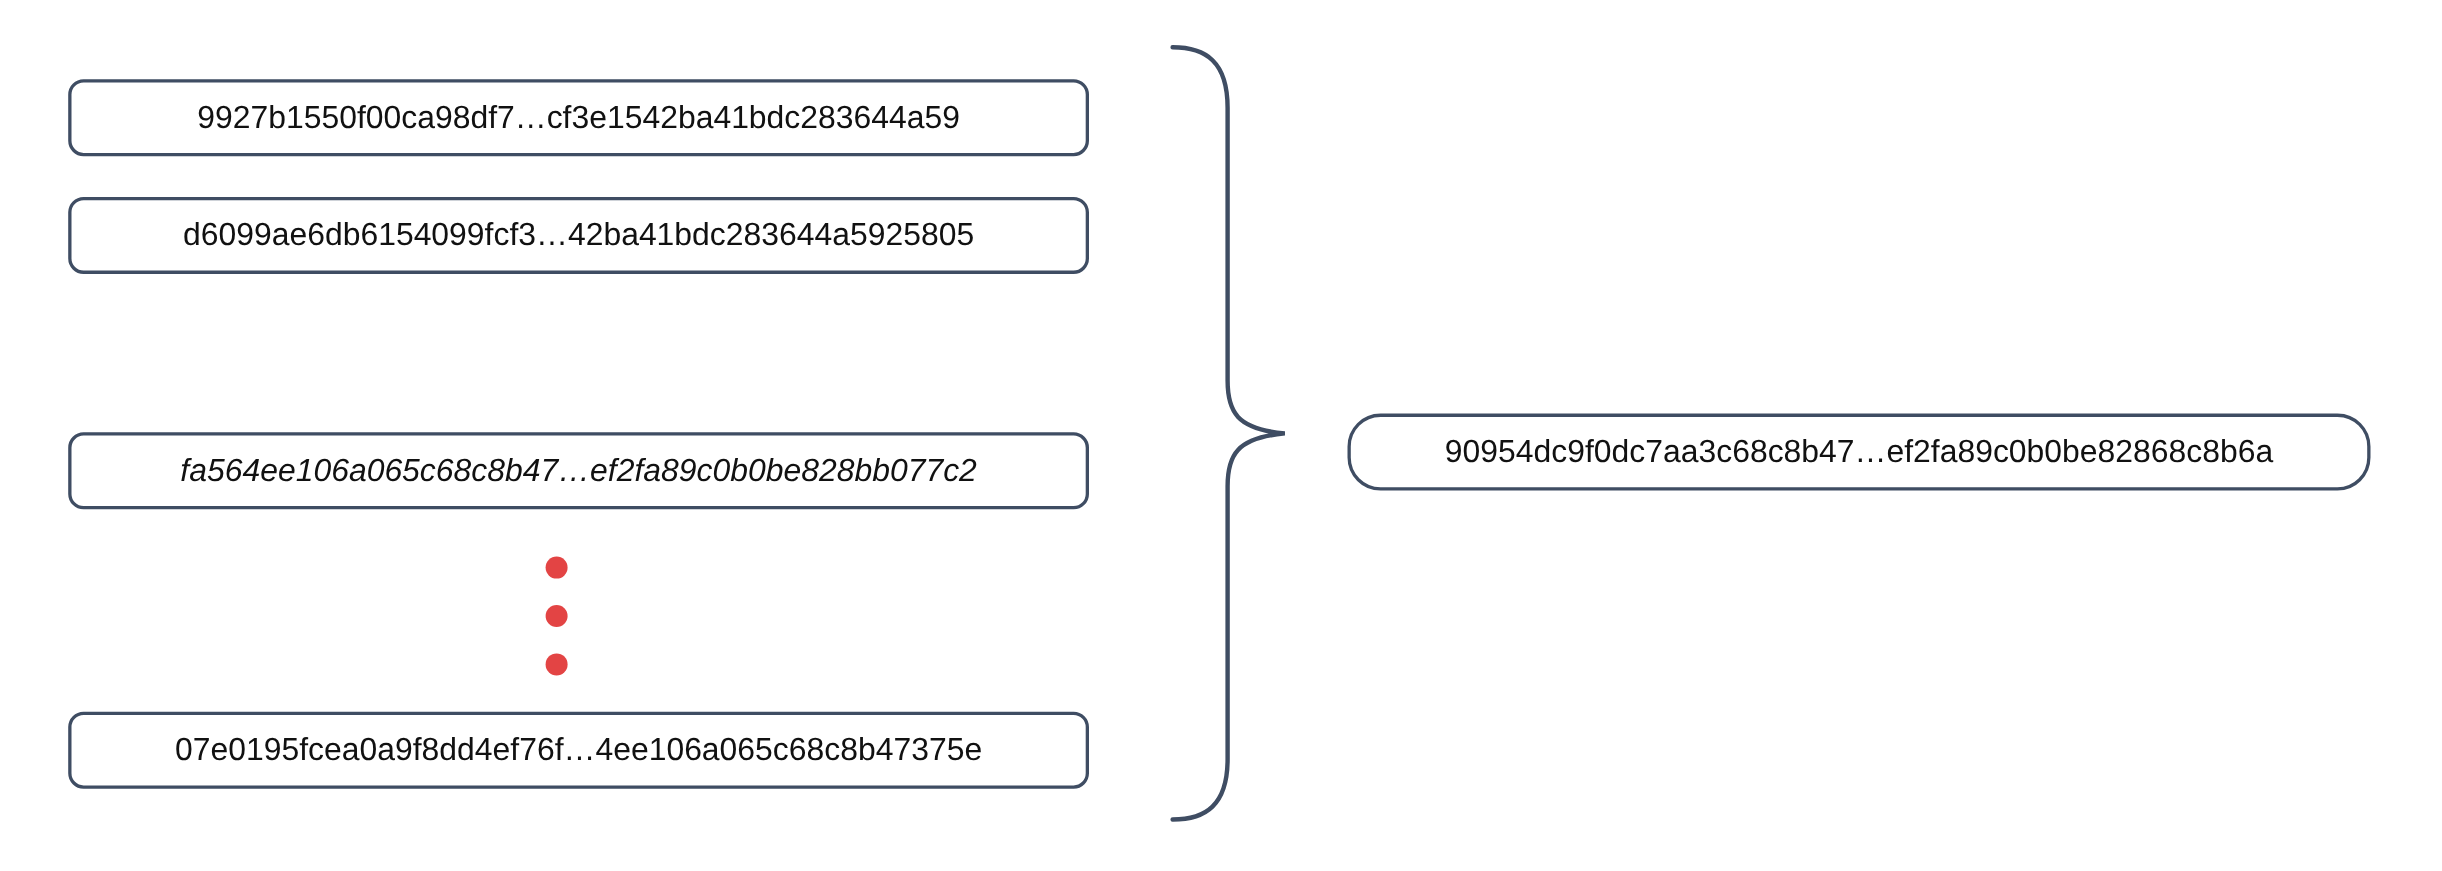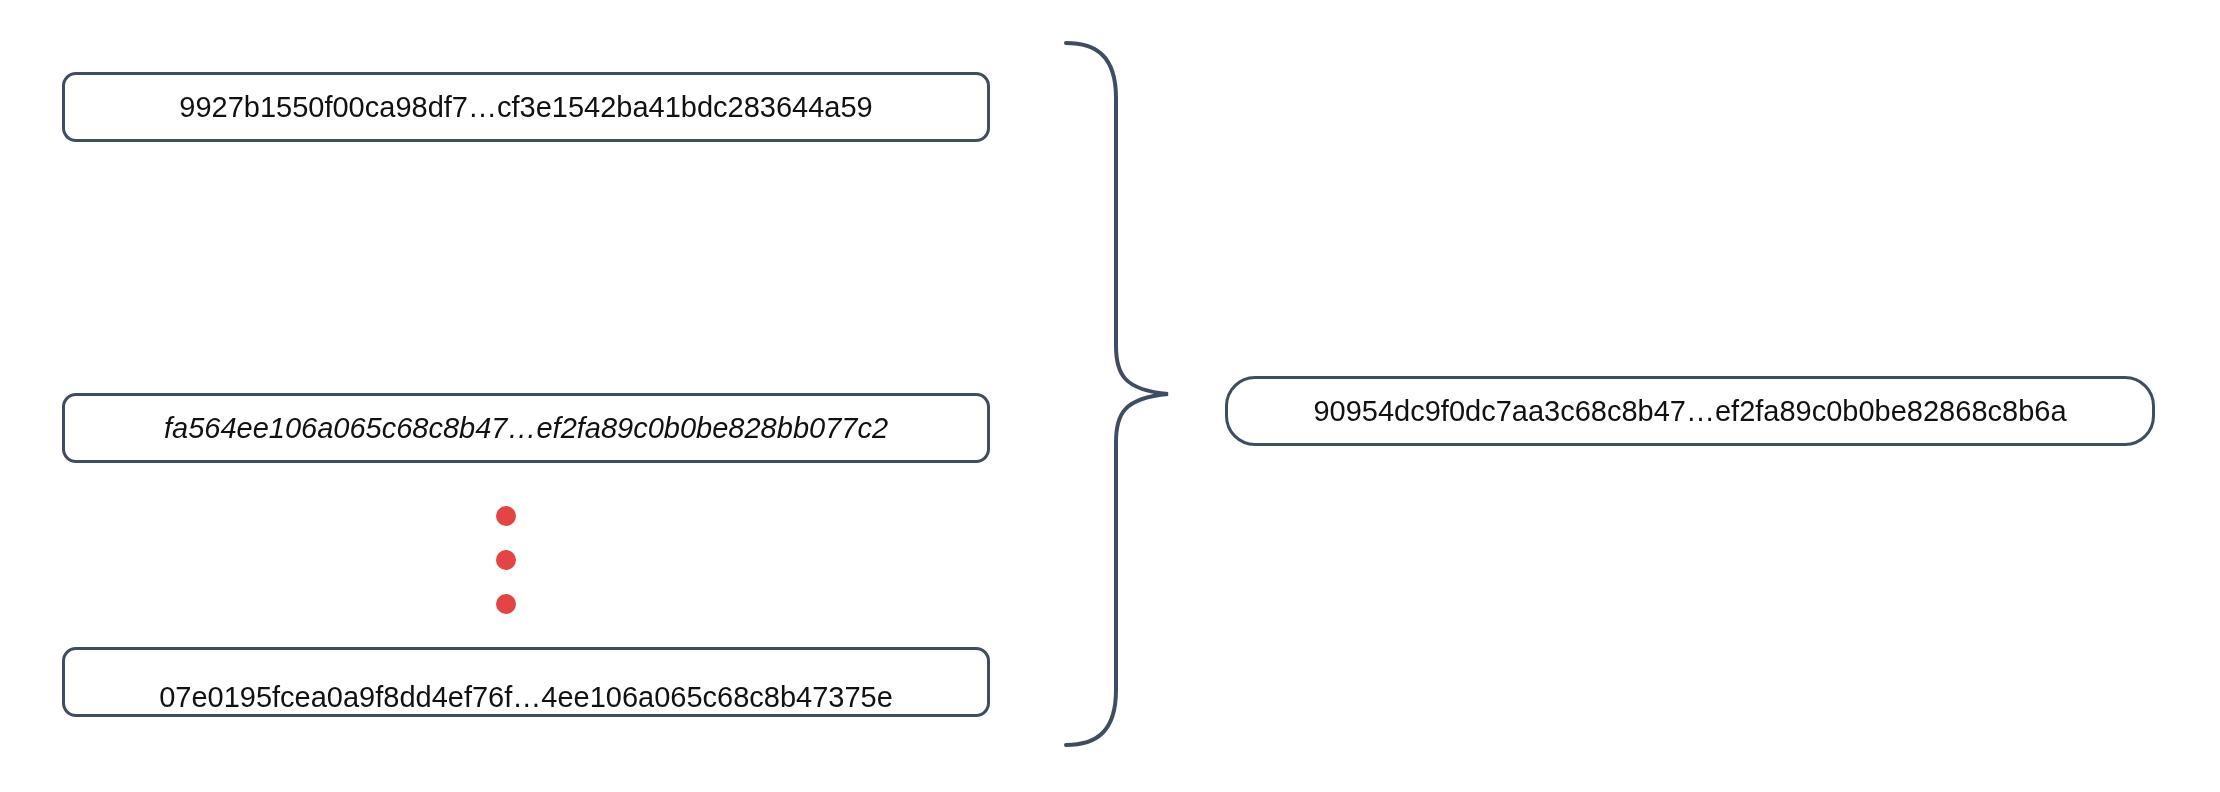--- a/index.html
+++ b/index.html
@@ -34,21 +34,21 @@
     justify-content: center;
     font-size: 29px;
     color: var(--text);
     white-space: nowrap;
   }
   .hash-box.left { left: 62px; }
   .box-0 { top: 72px; }
   .box-1 { top: 179px; }
   .box-2 { top: 286px; }
   .box-3 { top: 393px; font-style: italic; }
-  .box-4 { top: 647px; align-items: flex-end; }
+  .box-4 { top: 647px; }
   .hash-box.result {
     left: 1225px;
     top: 376px;
     width: 930px;
     border-radius: 30px;
   }
   .dot {
     position: absolute;
     left: 496px;
     width: 20px;
@@ -69,20 +69,23 @@
   }
 </style>
 </head>
 <body>
 
 <div class="canvas">
 
   <div class="hash-box left box-0">
     <span>9927b1550f00ca98df7…cf3e1542ba41bdc283644a59</span>
   </div>
+  <div class="hash-box left box-1">
+    <span>d6099ae6db6154099fcf3…42ba41bdc283644a5925805</span>
+  </div>
   <div class="hash-box left box-3">
     <span>fa564ee106a065c68c8b47…ef2fa89c0b0be828bb077c2</span>
   </div>
 
   <div class="dot dot-0"></div>
   <div class="dot dot-1"></div>
   <div class="dot dot-2"></div>
 
   <div class="hash-box left box-4">
     <span>07e0195fcea0a9f8dd4ef76f…4ee106a065c68c8b47375e</span>

